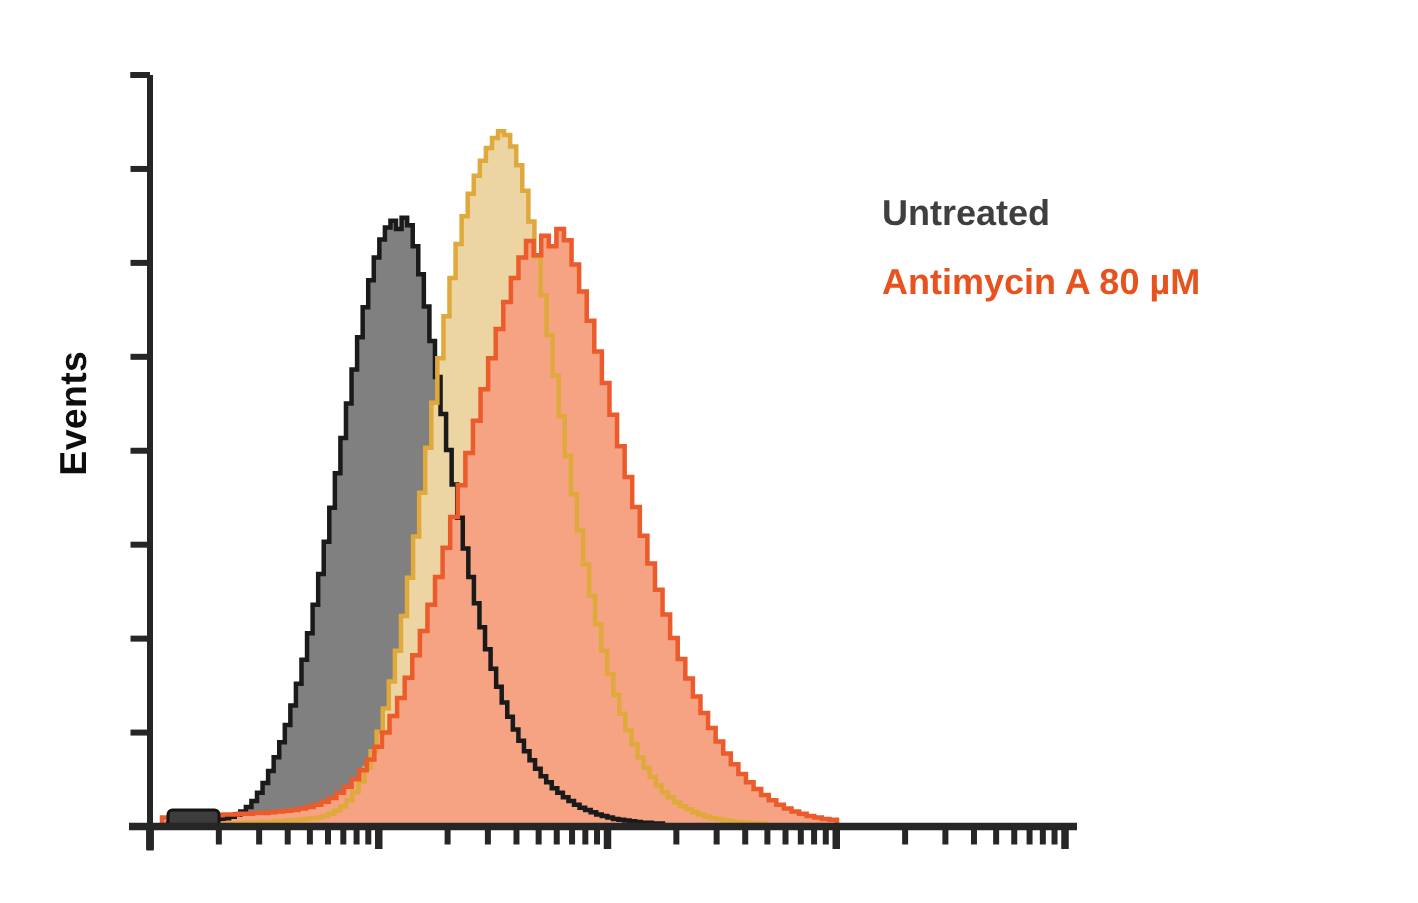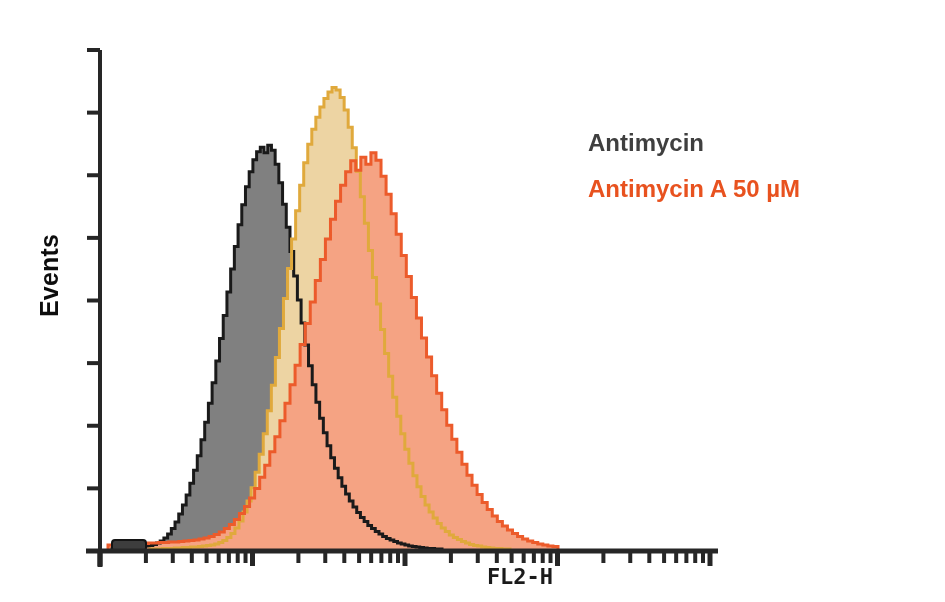--- a/index.html
+++ b/index.html
@@ -112,26 +112,23 @@
             <line x1="100" y1="551" x2="100" y2="567" stroke="#262626" stroke-width="5"></line>
           </g>
         </g>
       </svg>
   </div>
 
   <div id="ylabel">
     <span>Events</span>
   </div>
 
-  <div id="xlabel">
-    <span>FL2-H</span>
-  </div>
 
   <div id="legend">
     <div class="legend-row">
-      <span style="color: rgb(63, 63, 63);">Antimycin</span>
+      <span style="color: rgb(63, 63, 63);">Untreated</span>
     </div>
     <div class="legend-row">
-      <span style="color: rgb(232, 82, 31);">Antimycin A 50 µM</span>
+      <span style="color: rgb(232, 82, 31);">Antimycin A 80 µM</span>
     </div>
   </div>
 
 </div>
 
 </body></html>

